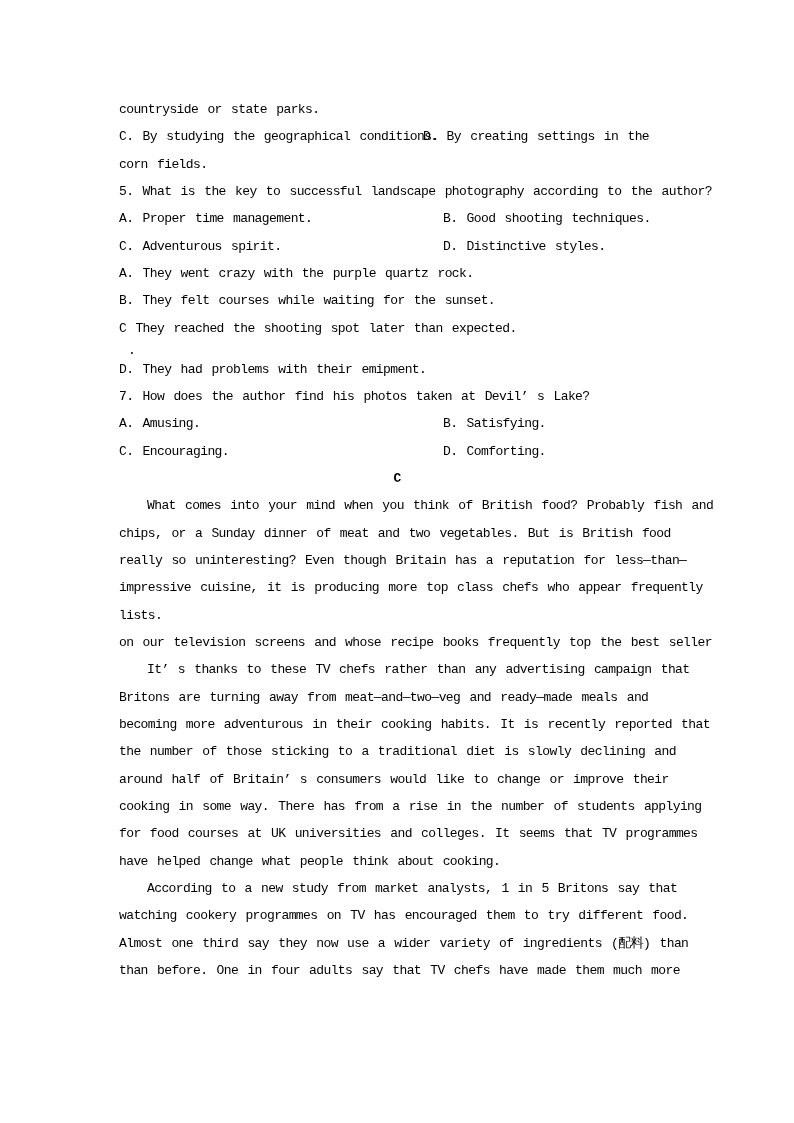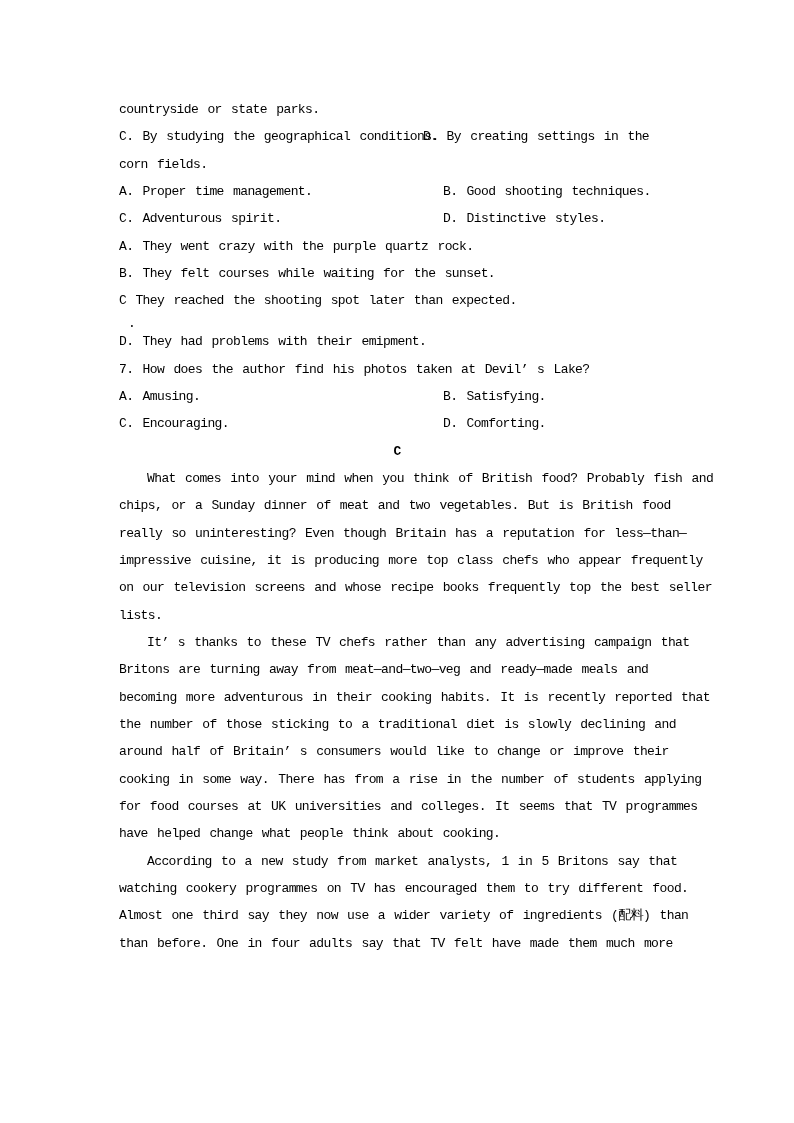--- a/index.html
+++ b/index.html
@@ -62,20 +62,21 @@
 
   <div class="line">countryside or state parks.</div>
 
   <div class="line two-col">
     <span class="col-a-narrow">C. By studying the geographical conditions.</span>
     <span>D. By creating settings in the</span>
   </div>
 
   <div class="line">corn fields.</div>
 
+  <div class="line">5. What is the key to successful landscape photography according to the author?</div>
 
   <div class="line two-col">
     <span class="col-a">A. Proper time management.</span>
     <span>B. Good shooting techniques.</span>
   </div>
 
   <div class="line two-col">
     <span class="col-a">C. Adventurous spirit.</span>
     <span>D. Distinctive styles.</span>
   </div>
@@ -97,30 +98,30 @@
     <span class="col-a">C. Encouraging.</span>
     <span>D. Comforting.</span>
   </div>
 
   <div class="line section-header">C</div>
 
   <div class="line indent">What comes into your mind when you think of British food? Probably fish and</div>
   <div class="line">chips, or a Sunday dinner of meat and two vegetables. But is British food</div>
   <div class="line">really so uninteresting? Even though Britain has a reputation for less—than—</div>
   <div class="line">impressive cuisine, it is producing more top class chefs who appear frequently</div>
+  <div class="line">lists.</div>
   <div class="line">on our television screens and whose recipe books frequently top the best seller</div>
-  <div class="line">lists.</div>
 
   <div class="line indent">It’ s thanks to these TV chefs rather than any advertising campaign that</div>
   <div class="line">Britons are turning away from meat—and—two—veg and ready—made meals and</div>
   <div class="line">becoming more adventurous in their cooking habits. It is recently reported that</div>
   <div class="line">the number of those sticking to a traditional diet is slowly declining and</div>
   <div class="line">around half of Britain’ s consumers would like to change or improve their</div>
   <div class="line">cooking in some way. There has from a rise in the number of students applying</div>
   <div class="line">for food courses at UK universities and colleges. It seems that TV programmes</div>
   <div class="line">have helped change what people think about cooking.</div>
 
   <div class="line indent">According to a new study from market analysts, 1 in 5 Britons say that</div>
   <div class="line">watching cookery programmes on TV has encouraged them to try different food.</div>
   <div class="line">Almost one third say they now use a wider variety of ingredients (配料) than</div>
-  <div class="line">than before. One in four adults say that TV felt have made them much more</div>
+  <div class="line">than before. One in four adults say that TV chefs have made them much more</div>
 
 </div>
 
 </body></html>

